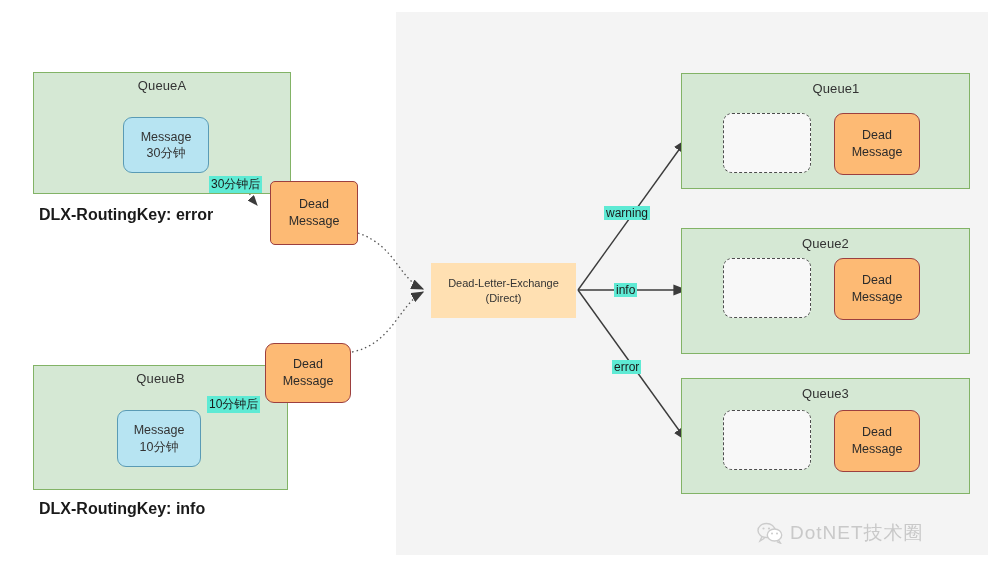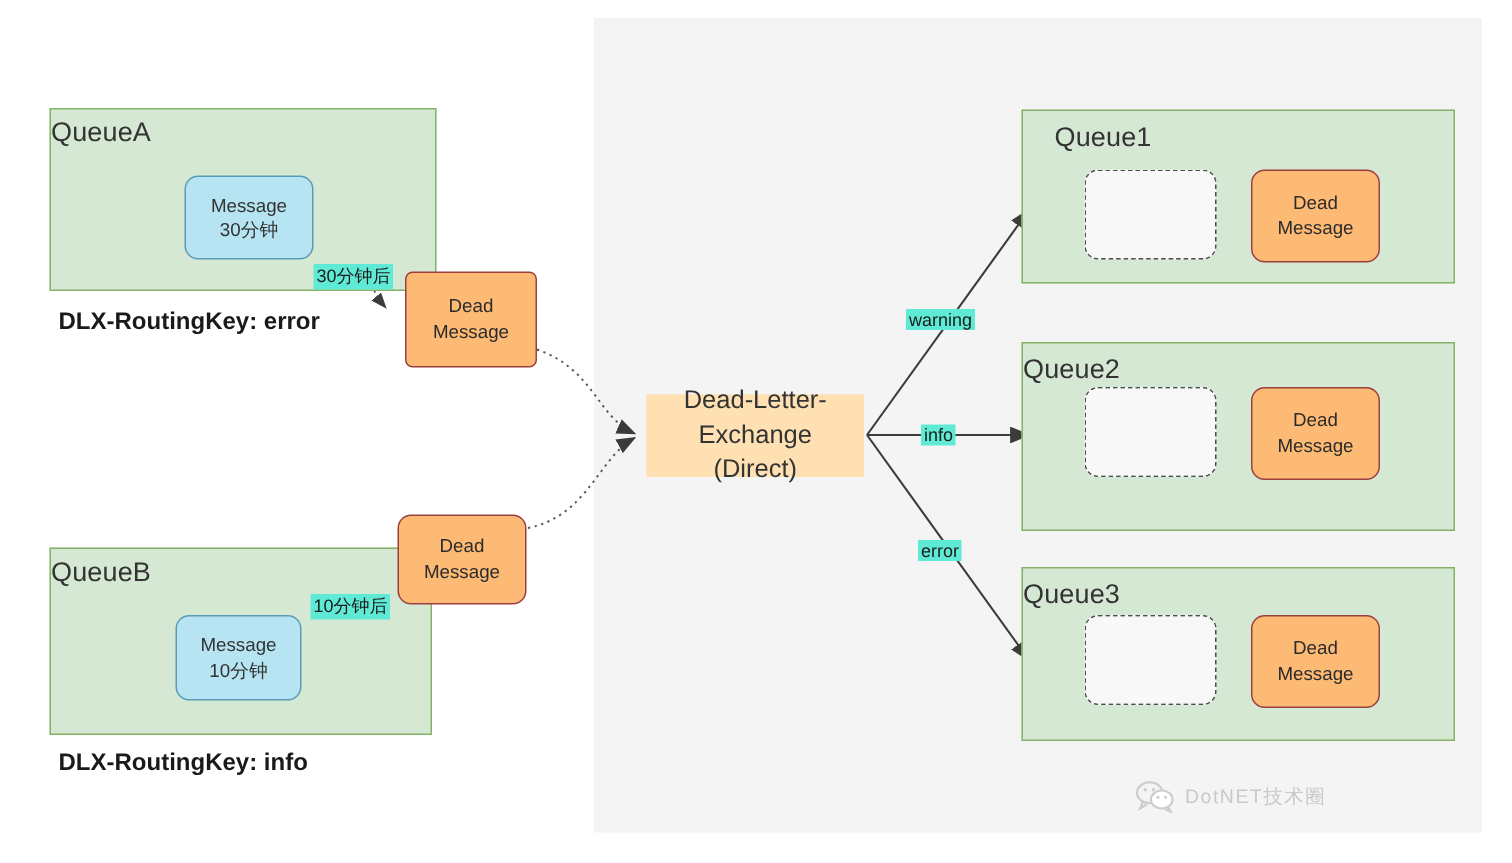--- a/index.html
+++ b/index.html
@@ -22,23 +22,23 @@
   }
   .queue-box{
     position:absolute;
     background:#d5e8d4;
     border:1px solid #82b366;
     box-sizing:border-box;
   }
   .queue-title{
     position:absolute;
     left:0;right:0;
-    text-align:left;
+    text-align:center;
     color:#333333;
-    font-size:18px;
+    font-size:13px;
     letter-spacing:.1px;
   }
   .msg-box{
     position:absolute;
     background:#b7e4f2;
     border:1px solid #5a9bb5;
     border-radius:9px;
     box-sizing:border-box;
     display:flex;
     flex-direction:column;
@@ -75,21 +75,21 @@
   .exchange-box{
     position:absolute;
     background:#ffe0b2;
     border:1px solid #ffe0b2;
     box-sizing:border-box;
     display:flex;
     flex-direction:column;
     align-items:center;
     justify-content:center;
     color:#333333;
-    font-size:17px;
+    font-size:11px;
     line-height:1.35;
     text-align:center;
   }
   .dlx-key{
     position:absolute;
     font-size:16px;
     font-weight:bold;
     color:#1a1a1a;
     white-space:nowrap;
   }
@@ -108,21 +108,21 @@
     height:575px;
     pointer-events:none;
   }
   
   .watermark{
     position:absolute;
     display:flex;
     align-items:center;
     gap:7px;
     color:#c9c9c9;
-    font-size:13px;
+    font-size:19px;
     letter-spacing:1px;
     user-select:none;
   }
   .watermark .wm-text{ color:#c9c9c9; }
 </style>
 </head>
 <body>
 
 <div id="canvas">
 

